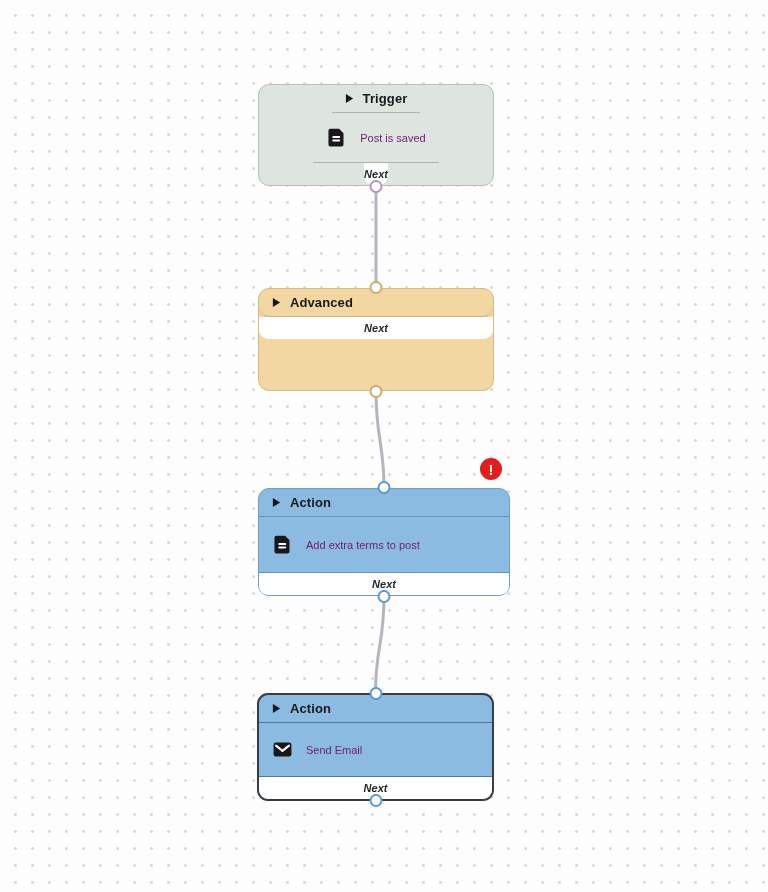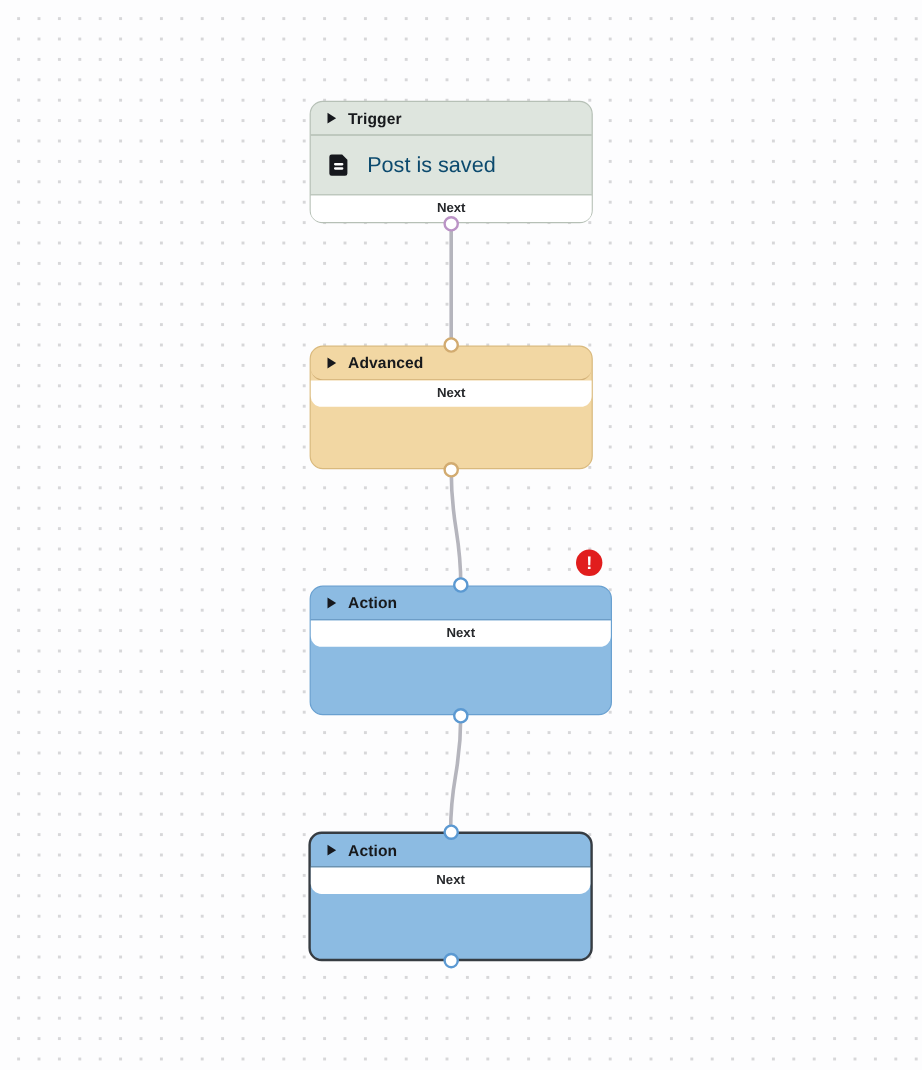--- a/index.html
+++ b/index.html
@@ -40,39 +40,40 @@
     color: #17191c;
     letter-spacing: .1px;
   }
   .node-body {
     flex: 1;
     display: flex;
     align-items: center;
     gap: 13px;
     padding: 0 13px;
     border-bottom: 1px solid;
-    font-size: 18px;
+    font-size: 11px;
     font-weight: 500;
-    color: #0c4a6e;
+    color: #701a75;
     white-space: nowrap;
   }
   .node-footer {
     height: 22px;
     background: #ffffff;
     border-radius: 0 0 9px 9px;
     display: flex;
     align-items: center;
     justify-content: center;
     font-size: 11px;
     font-weight: 600;
     color: #26282b;
+    font-style: italic;
   }
 
   
-  .node--trigger            { background: #dee5de; border-color: #b6c0b6; }
+  .node--trigger            { background: #dee5de; border-color: #b6c0b6; align-items: center; }
   .node--trigger .node-header, .node--trigger .node-body { border-color: #aab5aa; }
   .node--advanced           { background: #f2d7a3; border-color: #d9b97d; }
   .node--advanced .node-header, .node--advanced .node-body { border-color: #d2b077; border-radius: 10px; }
   .node--action             { background: #8cbbe2; border-color: #69a0d0; }
   .node--action .node-header, .node--action .node-body { border-color: #6696c0; }
   .node--selected           { border-color: #363c42; border-width: 2px; }
   .node--selected .node-header, .node--selected .node-body { border-color: #56788f; }
 
   
   #node-1 { left: 258px; top:  84px; width: 236px; height: 102px; }
@@ -160,32 +161,47 @@
 </div>
 
 <div id="node-3" class="node node--action">
   <div class="error-badge">!</div>
   <div class="node-header">
     <svg class="tri-icon" viewBox="0 0 10 12">
         <path d="M1 1l8 5-8 5z" fill="#16181d"></path>
       </svg>
     <span>Action</span>
   </div>
+  <div class="node-body">
+    <svg class="body-icon" viewBox="0 0 24 24">
+      <path d="M5 2h10l5 5v13a2.2 2.2 0 0 1-2.2 2.2H5A2.2 2.2 0 0 1 2.8 20V4.2A2.2 2.2 0 0 1 5 2z" fill="#16181d"></path>
+      <rect x="7.2" y="10.2" width="9" height="2.3" rx="1.1" fill="#fff"></rect>
+      <rect x="7.2" y="14.2" width="9" height="2.3" rx="1.1" fill="#fff"></rect>
+    </svg>
+    <span>Add extra terms to post</span>
+  </div>
   <div class="node-footer">
     <span>Next</span>
   </div>
   <span class="port port--in port--blue"></span>
   <span class="port port--out port--blue"></span>
 </div>
 
 <div id="node-4" class="node node--action node--selected">
   <div class="node-header">
     <svg class="tri-icon" viewBox="0 0 10 12">
         <path d="M1 1l8 5-8 5z" fill="#16181d"></path>
       </svg>
     <span>Action</span>
   </div>
+  <div class="node-body">
+    <svg class="body-icon" viewBox="0 0 24 24">
+      <rect x="1.8" y="4" width="20.4" height="16" rx="2.6" fill="#16181d"></rect>
+      <path d="M4.6 7.6l7.4 5.9 7.4-5.9" fill="none" stroke="#fff" stroke-width="2.4" stroke-linecap="round" stroke-linejoin="round"></path>
+    </svg>
+    <span>Send Email</span>
+  </div>
   <div class="node-footer">
     <span>Next</span>
   </div>
   <span class="port port--in port--blue"></span>
   <span class="port port--out port--blue"></span>
 </div>
 
 </body></html>

